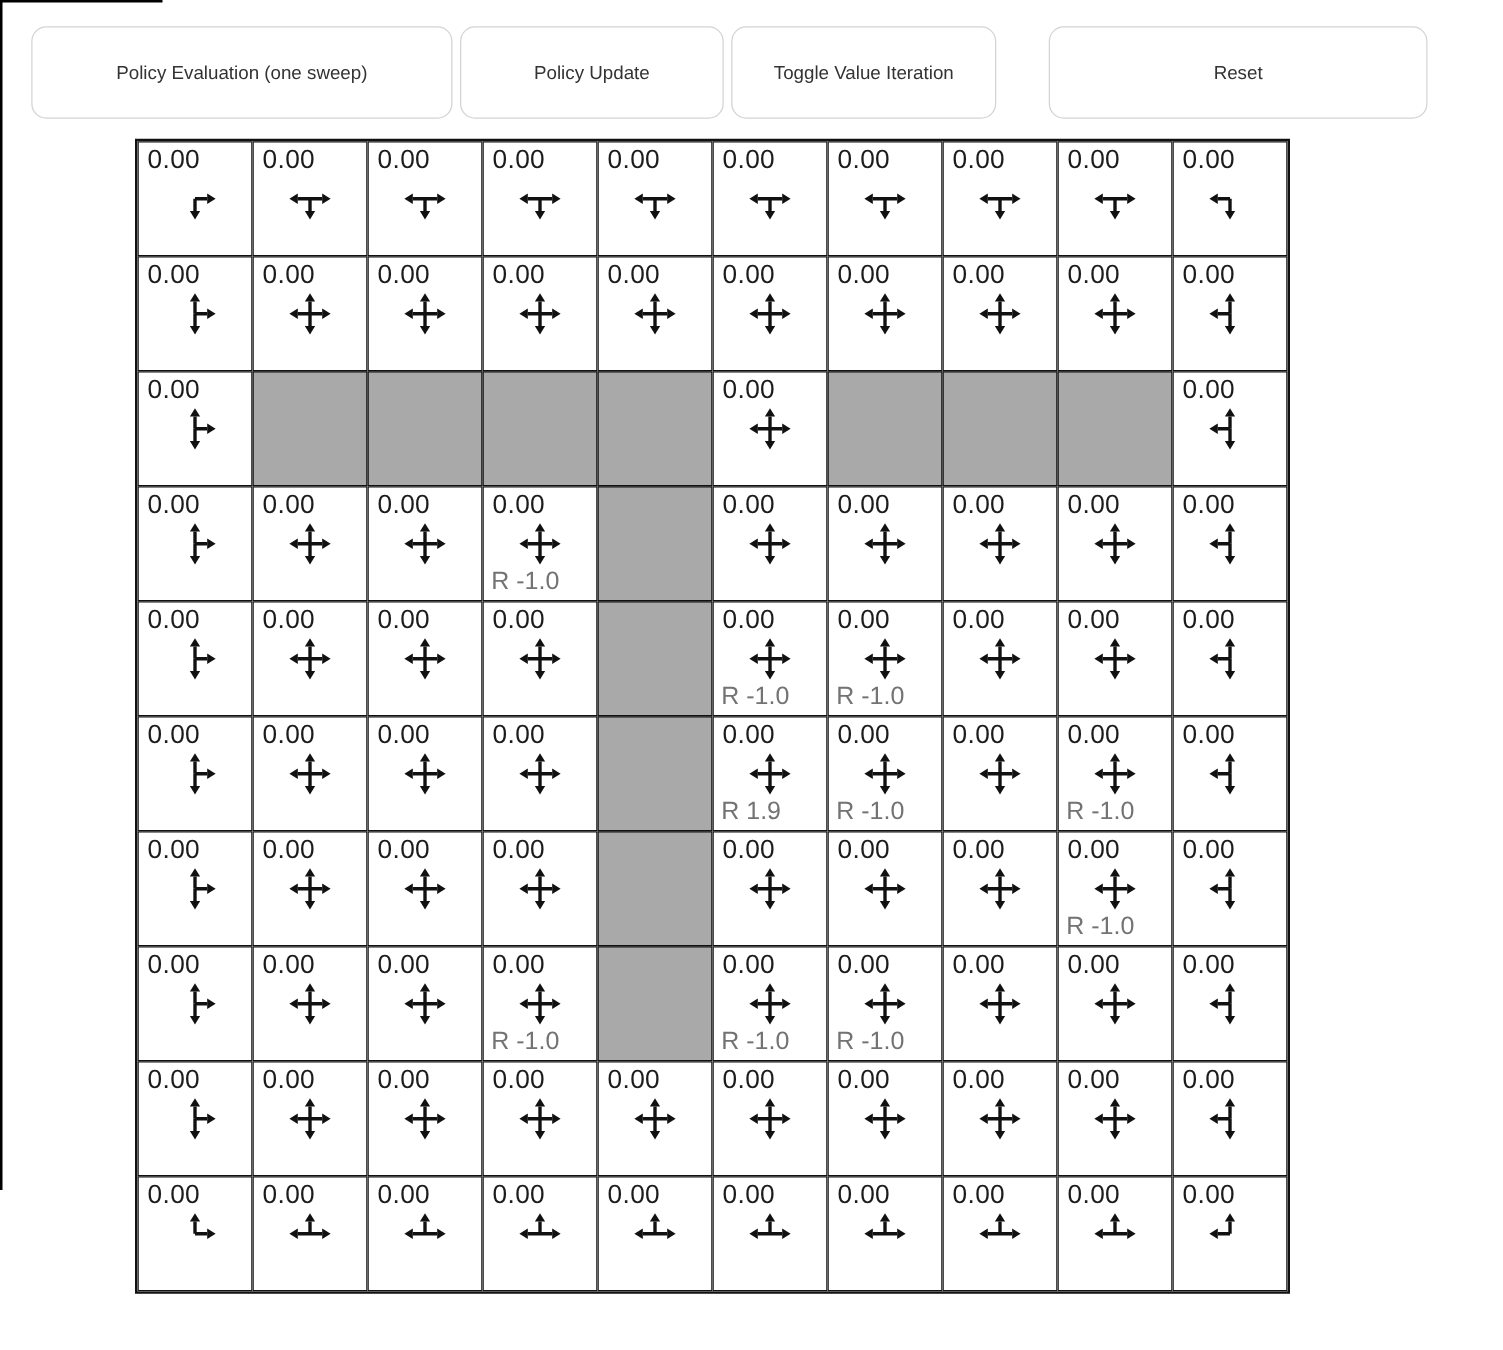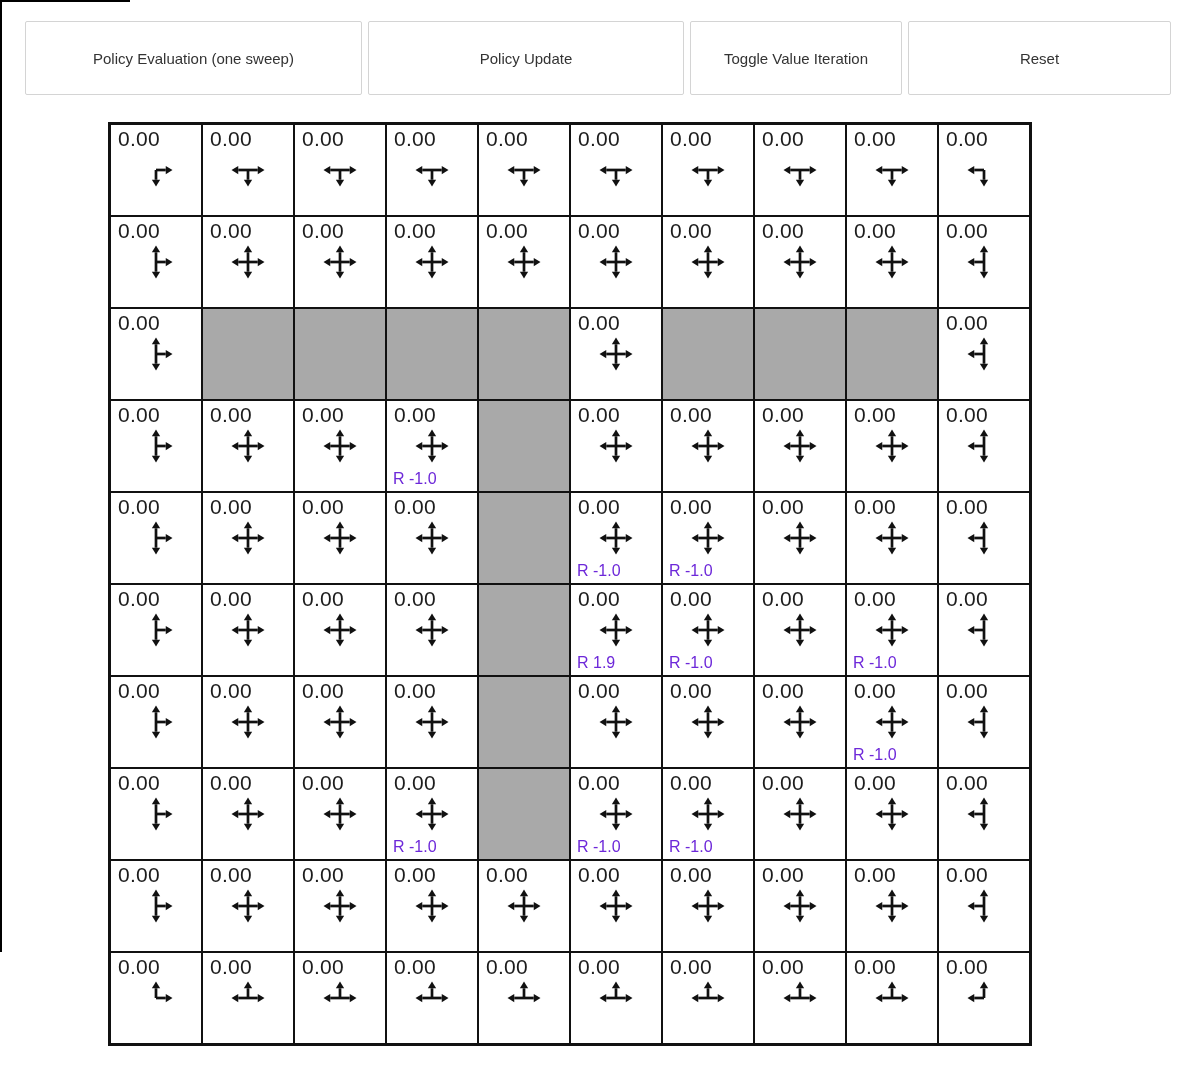--- a/index.html
+++ b/index.html
@@ -13,40 +13,40 @@
   
   .toolbar{
     display:flex;
     gap:6px;
     padding:21px 0 0 25px;
   }
   .btn{
     height:74px;
     background:#ffffff;
     border:1px solid #d4d4d4;
-    border-radius:2px;
+    border-radius:12px;
     font-family:"Liberation Sans",sans-serif;
     font-size:15px;
     color:#333333;
     cursor:pointer;
     padding:0 10px;
   }
   .btn-1{width:337px;}
-  .btn-2{width:316px;}
+  .btn-2{width:211px;}
   .btn-3{width:212px;}
-  .btn-4{width:263px;}
+  .btn-4{width:303px;margin-left:36px;}
   
   .grid{
     display:grid;
     grid-template-columns:repeat(10,92px);
     grid-auto-rows:92px;
     width:-moz-fit-content;
     width:fit-content;
     border:2px solid var(--grid-line,#111);
-    margin:27px 0 0 108px;
+    margin:16px 0 0 108px;
     background:#fff;
   }
   .cell{
     position:relative;
     box-sizing:border-box;
     border:1px solid var(--grid-line,#111);
     background:#ffffff;
   }
   .cell.wall{ background:var(--wall,#a9a9a9); }
   .cell .val{
@@ -57,22 +57,22 @@
     letter-spacing:.3px;
   }
   .cell svg{
     position:absolute;
     top:27px;left:50%;
     transform:translateX(-50%);
   }
   .cell .reward{
     position:absolute;
     left:6px;bottom:3px;
-    font-size:16px;
-    color:#6d28d9;
+    font-size:20px;
+    color:#737373;
   }
   
   .edge-left{position:absolute;left:0;top:0;width:2px;height:952px;background:#000;}
   .edge-top{position:absolute;left:0;top:0;width:130px;height:2px;background:#000;}
 </style>
 </head>
 <body>
 
 <div class="page">
 

